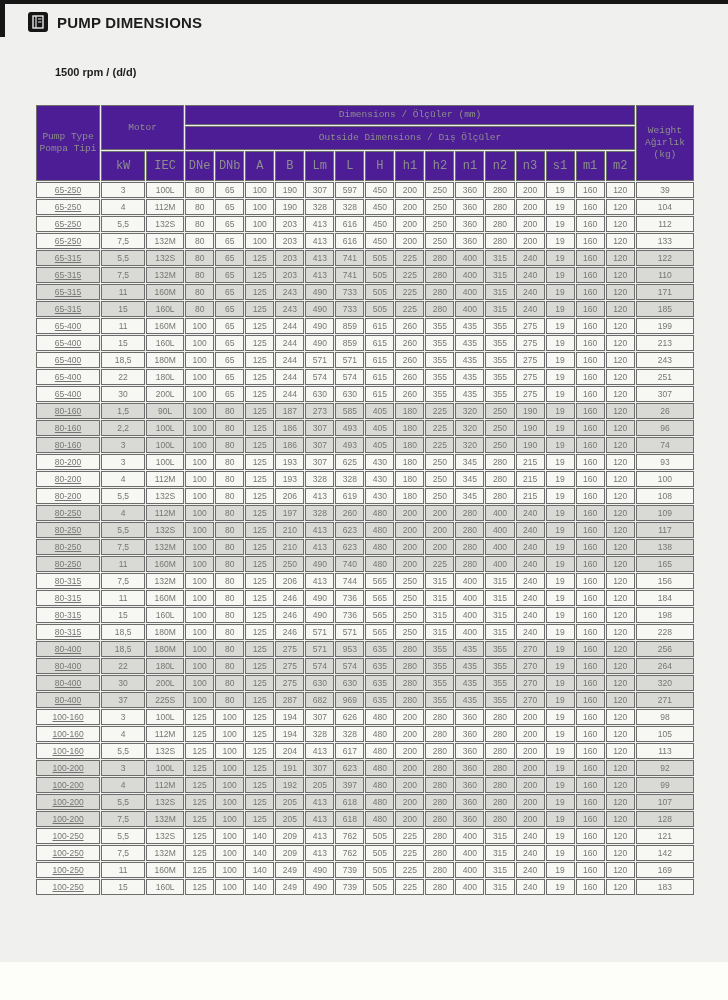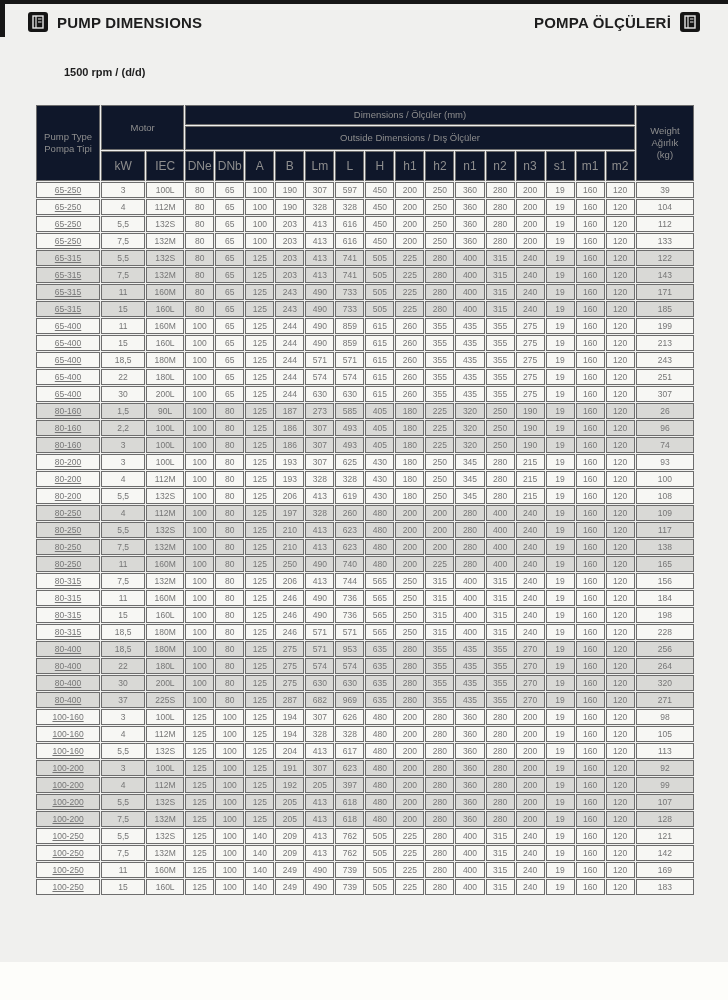--- a/index.html
+++ b/index.html
@@ -12,28 +12,28 @@
   .top-bar { position: absolute; left: 0; top: 0; width: 728px; height: 4px; background: #161616; }
   .left-edge { position: absolute; left: 0; top: 0; width: 5px; height: 37px; background: #161616; }
 
   .title-row { position: absolute; left: 28px; top: 10px; width: 672px; height: 24px;
                display: flex; justify-content: space-between; align-items: center; }
   .title-group { display: flex; align-items: center; gap: 9px; }
   .icon-box { width: 20px; height: 20px; background: #151515; border-radius: 3px;
               display: inline-flex; align-items: center; justify-content: center; flex: 0 0 auto; }
   .page-title { font-size: 15px; font-weight: 700; color: #1d1d1d; letter-spacing: 0.2px; }
 
-  .subtitle { position: absolute; left: 64px; top: 66px; font-size: 11px; font-weight: 700; color: #1d1d1d; }
+  .subtitle { position: absolute; left: 55px; top: 66px; font-size: 11px; font-weight: 700; color: #1d1d1d; }
 
   table.dims { position: absolute; left: 35px; top: 104px; width: 660px;
                table-layout: fixed; border-collapse: separate; border-spacing: 1px;
                background: #f0f0ee; }
   table.dims th, table.dims td { border: 1px solid #6d6d6d; text-align: center; vertical-align: middle; }
 
-  thead th { background: #0f172a; color: #8e8e8e; font-weight: 400; font-size: 9.5px; line-height: 1.25; }
+  thead th { background: #4c1d95; color: #8e8e8e; font-weight: 400; font-size: 9.5px; line-height: 1.25; font-family: Liberation Mono, monospace; }
   thead tr.letters th { height: 30px; font-size: 12px; }
   thead tr.band1 th { height: 20px; }
   thead tr.band2 th { height: 24px; }
   th.pump-type-h, th.weight-h { font-size: 9.5px; }
 
   tbody td { height: 16px; font-size: 8.5px; color: #767676; background: #f7f7f4; line-height: 1; }
   tbody tr.shaded td { background: #d9d9d6; }
   td:first-child { font-size: 8.5px; text-decoration: underline; }
 
   .ico-svg { display: block; }
@@ -50,31 +50,20 @@
     <div class="title-group">
       <span class="icon-box">
         <svg class="ico-svg" width="12" height="14" viewBox="0 0 12 14">
           <rect x="1" y="1" width="10" height="12" fill="none" stroke="#e8e8e8" stroke-width="1.4"></rect>
           <line x1="4" y1="1" x2="4" y2="13" stroke="#e8e8e8" stroke-width="1.2"></line>
           <line x1="6" y1="4" x2="9.5" y2="4" stroke="#e8e8e8" stroke-width="1"></line>
           <line x1="6" y1="7" x2="9.5" y2="7" stroke="#e8e8e8" stroke-width="1"></line>
         </svg>
       </span>
       <h1 class="page-title">PUMP DIMENSIONS</h1>
-    </div>
-    <div class="title-group">
-      <h1 class="page-title">POMPA ÖLÇÜLERİ</h1>
-      <span class="icon-box">
-        <svg class="ico-svg" width="12" height="14" viewBox="0 0 12 14">
-          <rect x="1" y="1" width="10" height="12" fill="none" stroke="#e8e8e8" stroke-width="1.4"></rect>
-          <line x1="4" y1="1" x2="4" y2="13" stroke="#e8e8e8" stroke-width="1.2"></line>
-          <line x1="6" y1="4" x2="9.5" y2="4" stroke="#e8e8e8" stroke-width="1"></line>
-          <line x1="6" y1="7" x2="9.5" y2="7" stroke="#e8e8e8" stroke-width="1"></line>
-        </svg>
-      </span>
     </div>
   </header>
 
   <div class="subtitle">1500 rpm / (d/d)</div>
 
   <table class="dims">
     <colgroup>
       <col style="width:64px">
         <col style="width:44px">
         <col style="width:38px">
@@ -250,21 +239,21 @@
           <td>741</td>
           <td>505</td>
           <td>225</td>
           <td>280</td>
           <td>400</td>
           <td>315</td>
           <td>240</td>
           <td>19</td>
           <td>160</td>
           <td>120</td>
-          <td>143</td>
+          <td>110</td>
         </tr>
         <tr class="shaded">
           <td>65-315</td>
           <td>11</td>
           <td>160M</td>
           <td>80</td>
           <td>65</td>
           <td>125</td>
           <td>243</td>
           <td>490</td>

